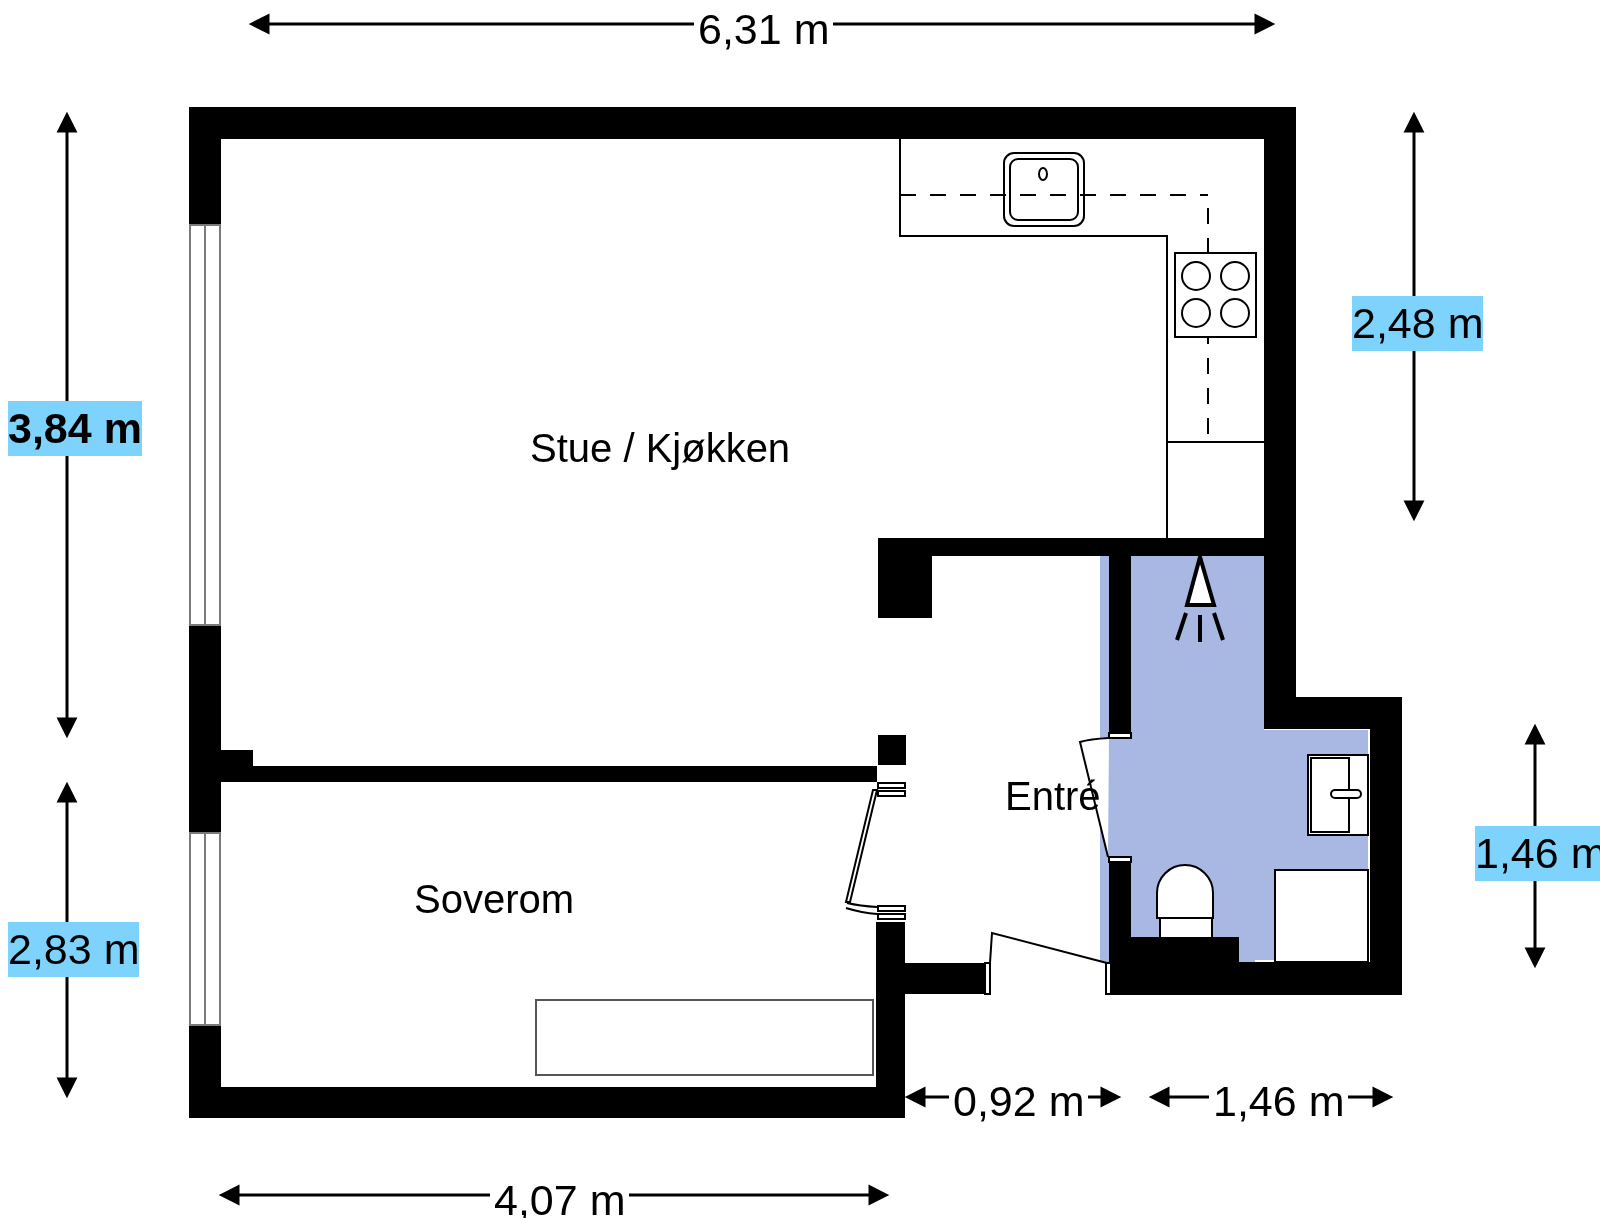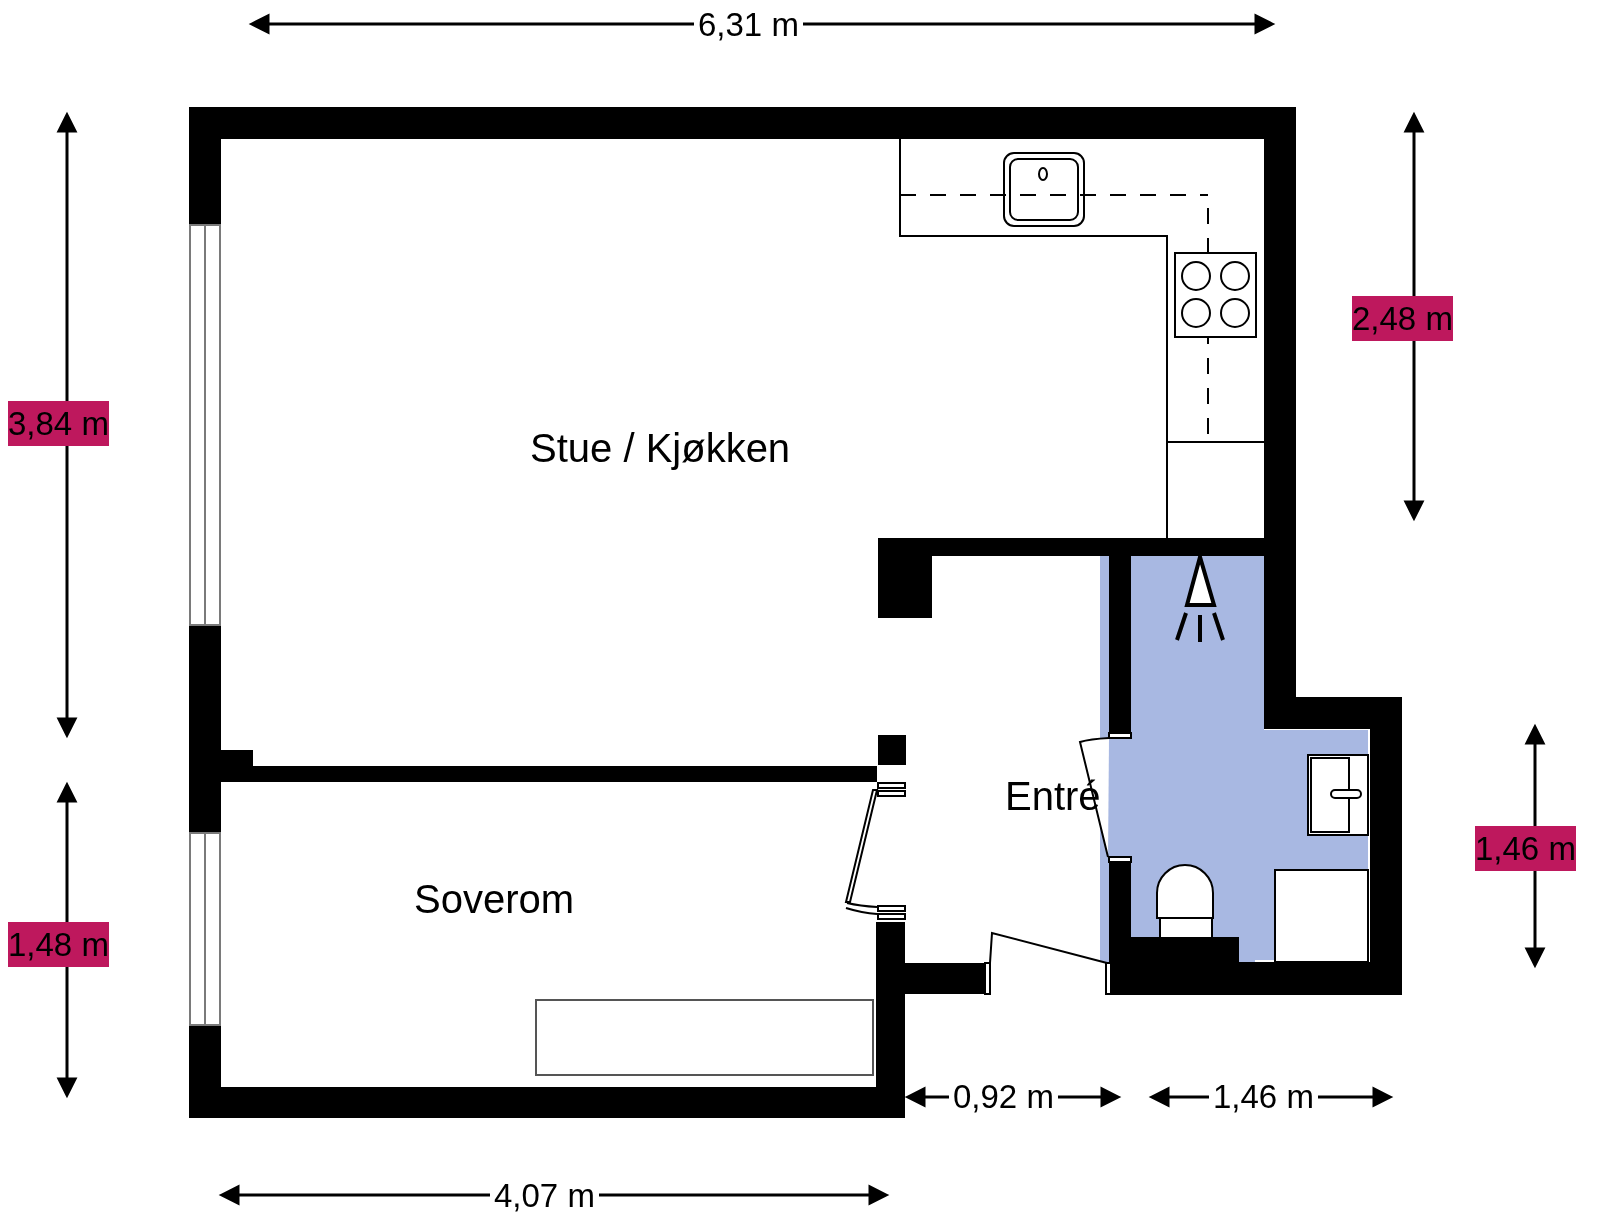--- a/index.html
+++ b/index.html
@@ -1,21 +1,21 @@
 <!DOCTYPE html>
 <html><head>
 <meta charset="utf-8">
 <style>
   html, body { margin: 0; padding: 0; background: #ffffff; }
   body { width: 1600px; height: 1218px; overflow: hidden; position: relative; font-family: "Liberation Sans", sans-serif; }
   #plan { position: absolute; left: 0; top: 0; width: 1600px; height: 1218px; }
   .lbl { position: absolute; color: #000; font-family: "Liberation Sans", sans-serif; white-space: nowrap; line-height: 1; }
   .room { font-size: 40px; }
-  .dim { font-size: 33px; background: #fff; padding: 0 4px; }
-  .dim-v { background: #be185d; padding: 6px 0; }
+  .dim { font-size: 43px; background: #fff; padding: 0 4px; }
+  .dim-v { background: #7dd3fc; padding: 6px 0; }
 </style>
 </head>
 <body>
 
 <svg id="plan" viewBox="0 0 1600 1218" xmlns="http://www.w3.org/2000/svg">
   <rect x="0" y="0" width="1600" height="1218" fill="#ffffff"></rect>
 
   <g>
     <polygon points="1100,555 1264,555 1264,730 1368,730 1368,960 1255,960 1255,962 1100,962" fill="#a8b8e2"></polygon>
   </g>
@@ -160,19 +160,19 @@
     <polygon points="222,1195 238,1187 238,1203"></polygon>
     <polygon points="886,1195 870,1187 870,1203"></polygon>
   </g>
 </svg>
 
 <div class="lbl room" style="left:530px; top:428px;">Stue / Kjøkken</div>
 <div class="lbl room" style="left:414px; top:879px;">Soverom</div>
 <div class="lbl room" style="left:957px; top:776px;margin-left:48px;">Entré</div>
 
 <div class="lbl dim" style="left:694px; top:8px;">6,31 m</div>
-<div class="lbl dim dim-v" style="left:8px; top:401px;">3,84 m</div>
-<div class="lbl dim dim-v" style="left:8px; top:922px;">1,48 m</div>
+<div class="lbl dim dim-v" style="left:8px; top:401px;font-weight:bold;">3,84 m</div>
+<div class="lbl dim dim-v" style="left:8px; top:922px;">2,83 m</div>
 <div class="lbl dim dim-v" style="left:1352px; top:296px;">2,48 m</div>
 <div class="lbl dim dim-v" style="left:1475px; top:826px;">1,46 m</div>
 <div class="lbl dim" style="left:949px; top:1080px;">0,92 m</div>
 <div class="lbl dim" style="left:1209px; top:1080px;">1,46 m</div>
 <div class="lbl dim" style="left:490px; top:1179px;">4,07 m</div>
 
 </body></html>

